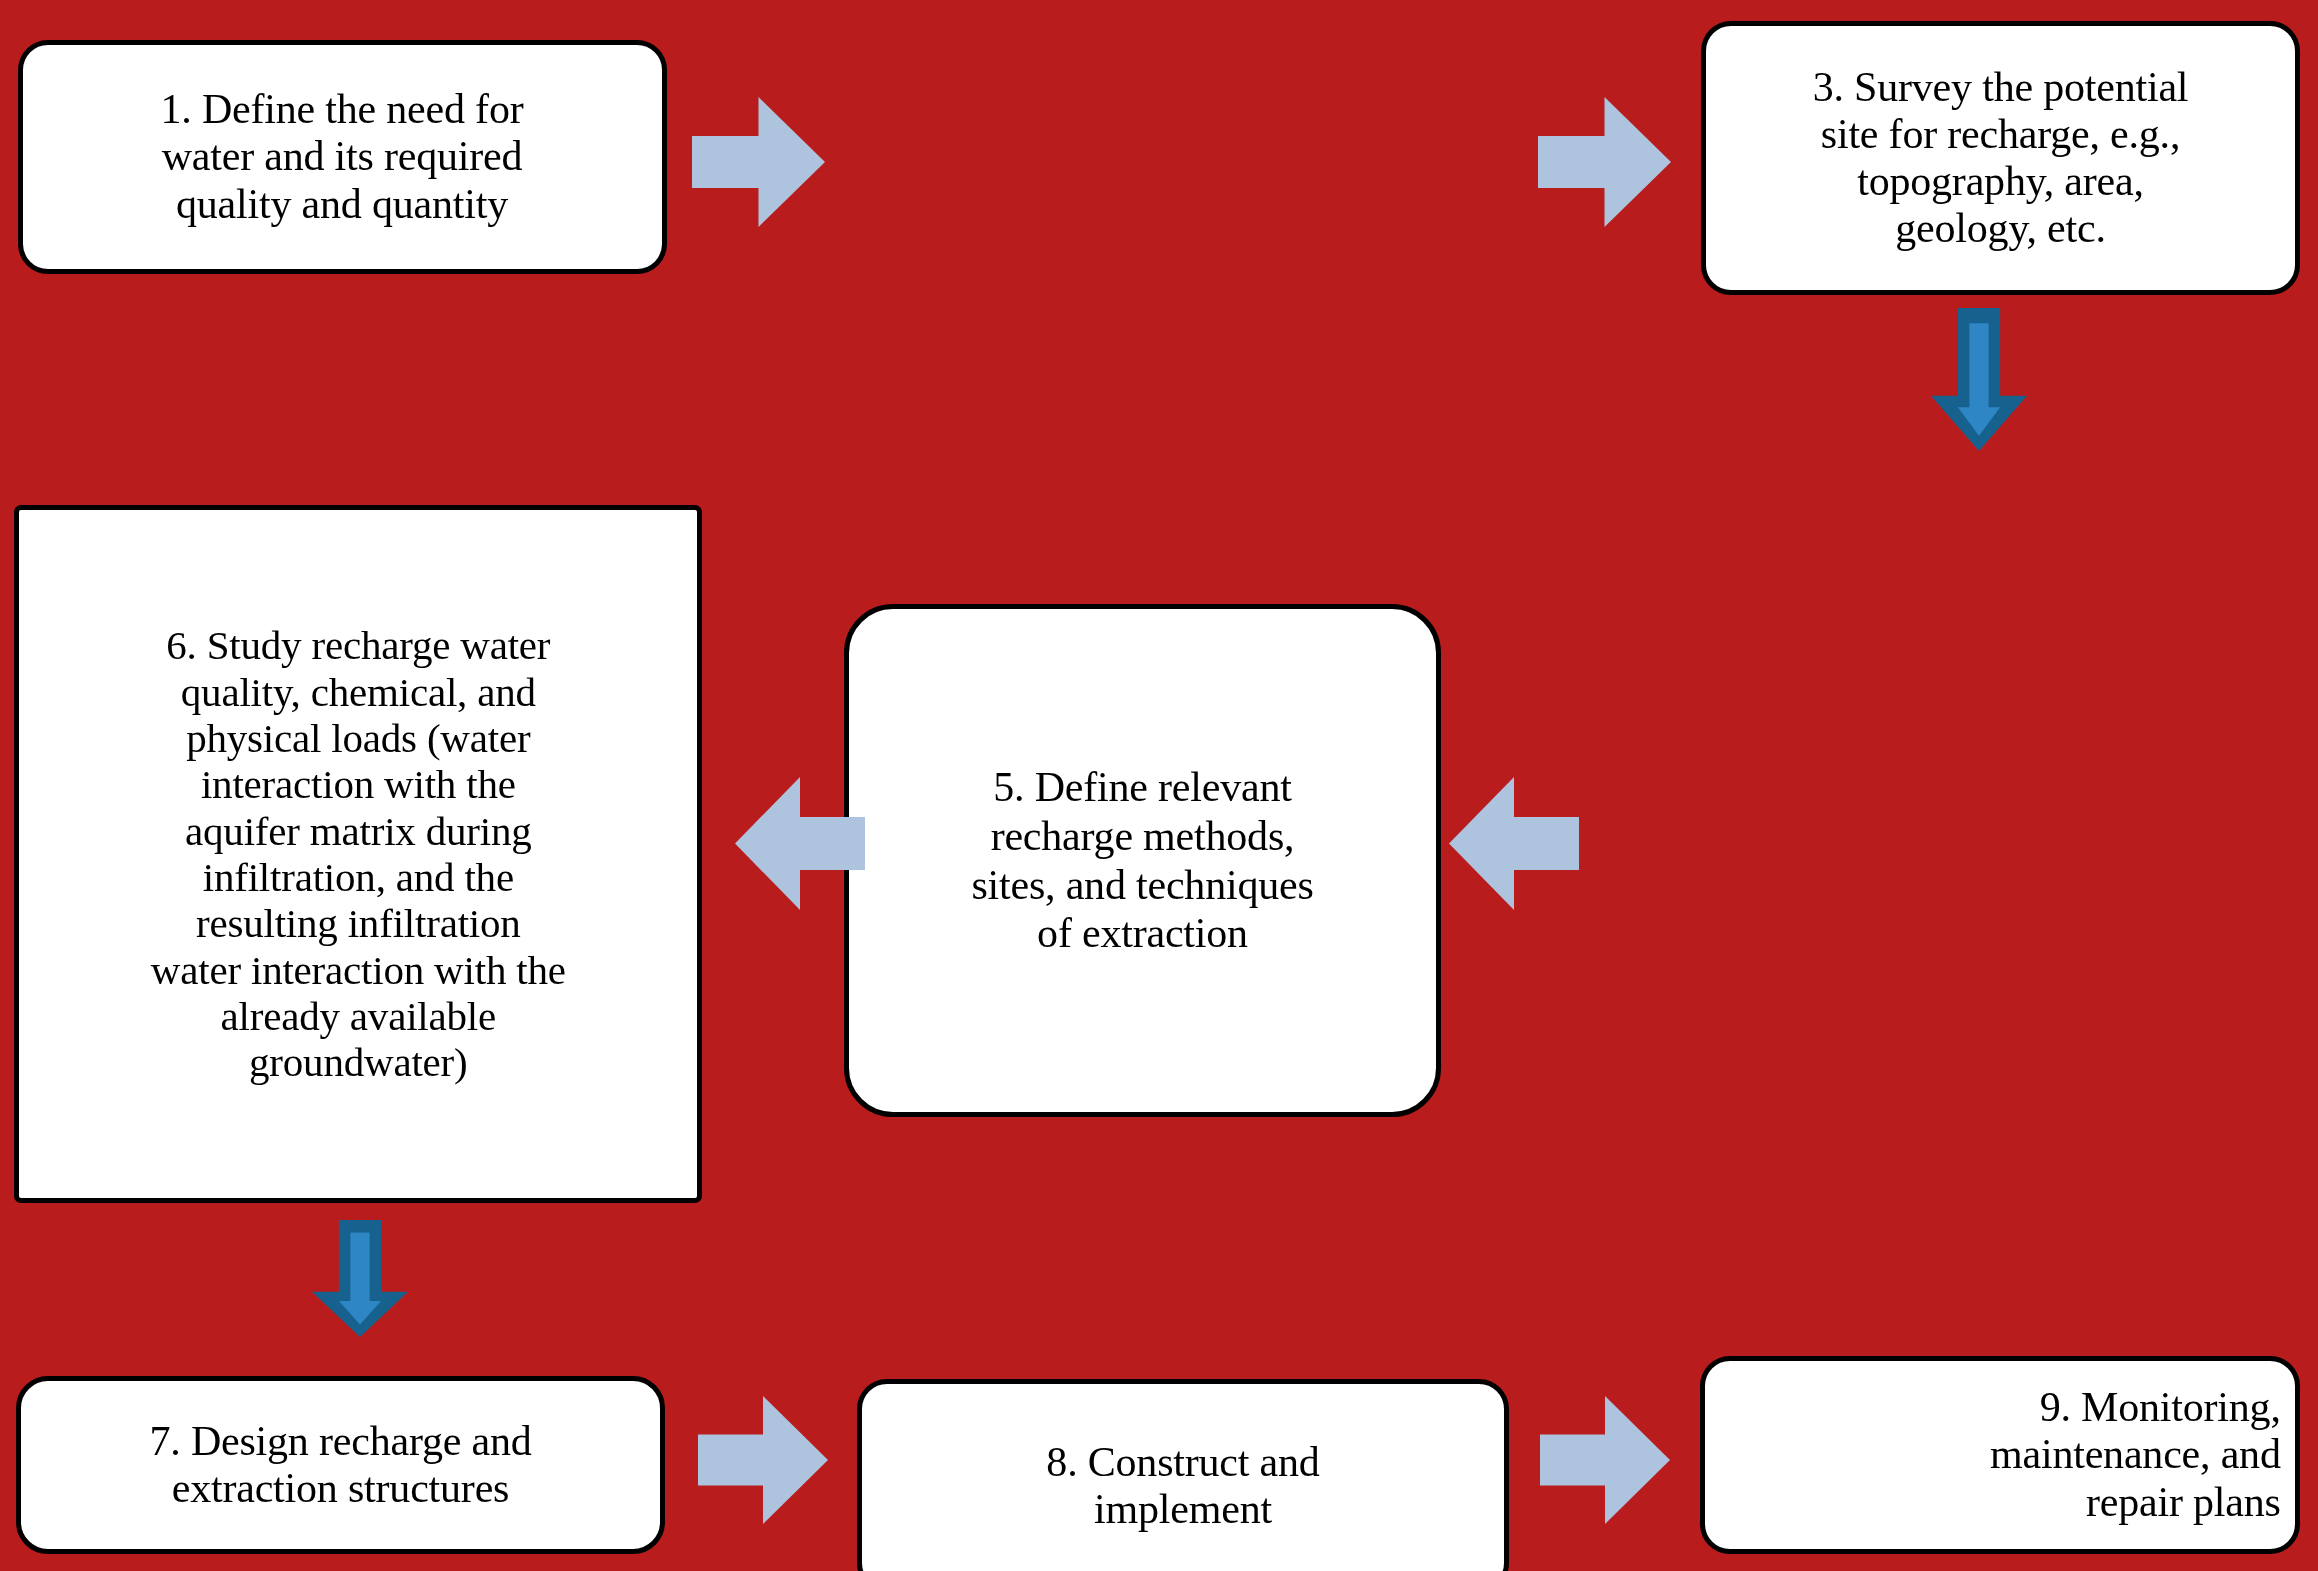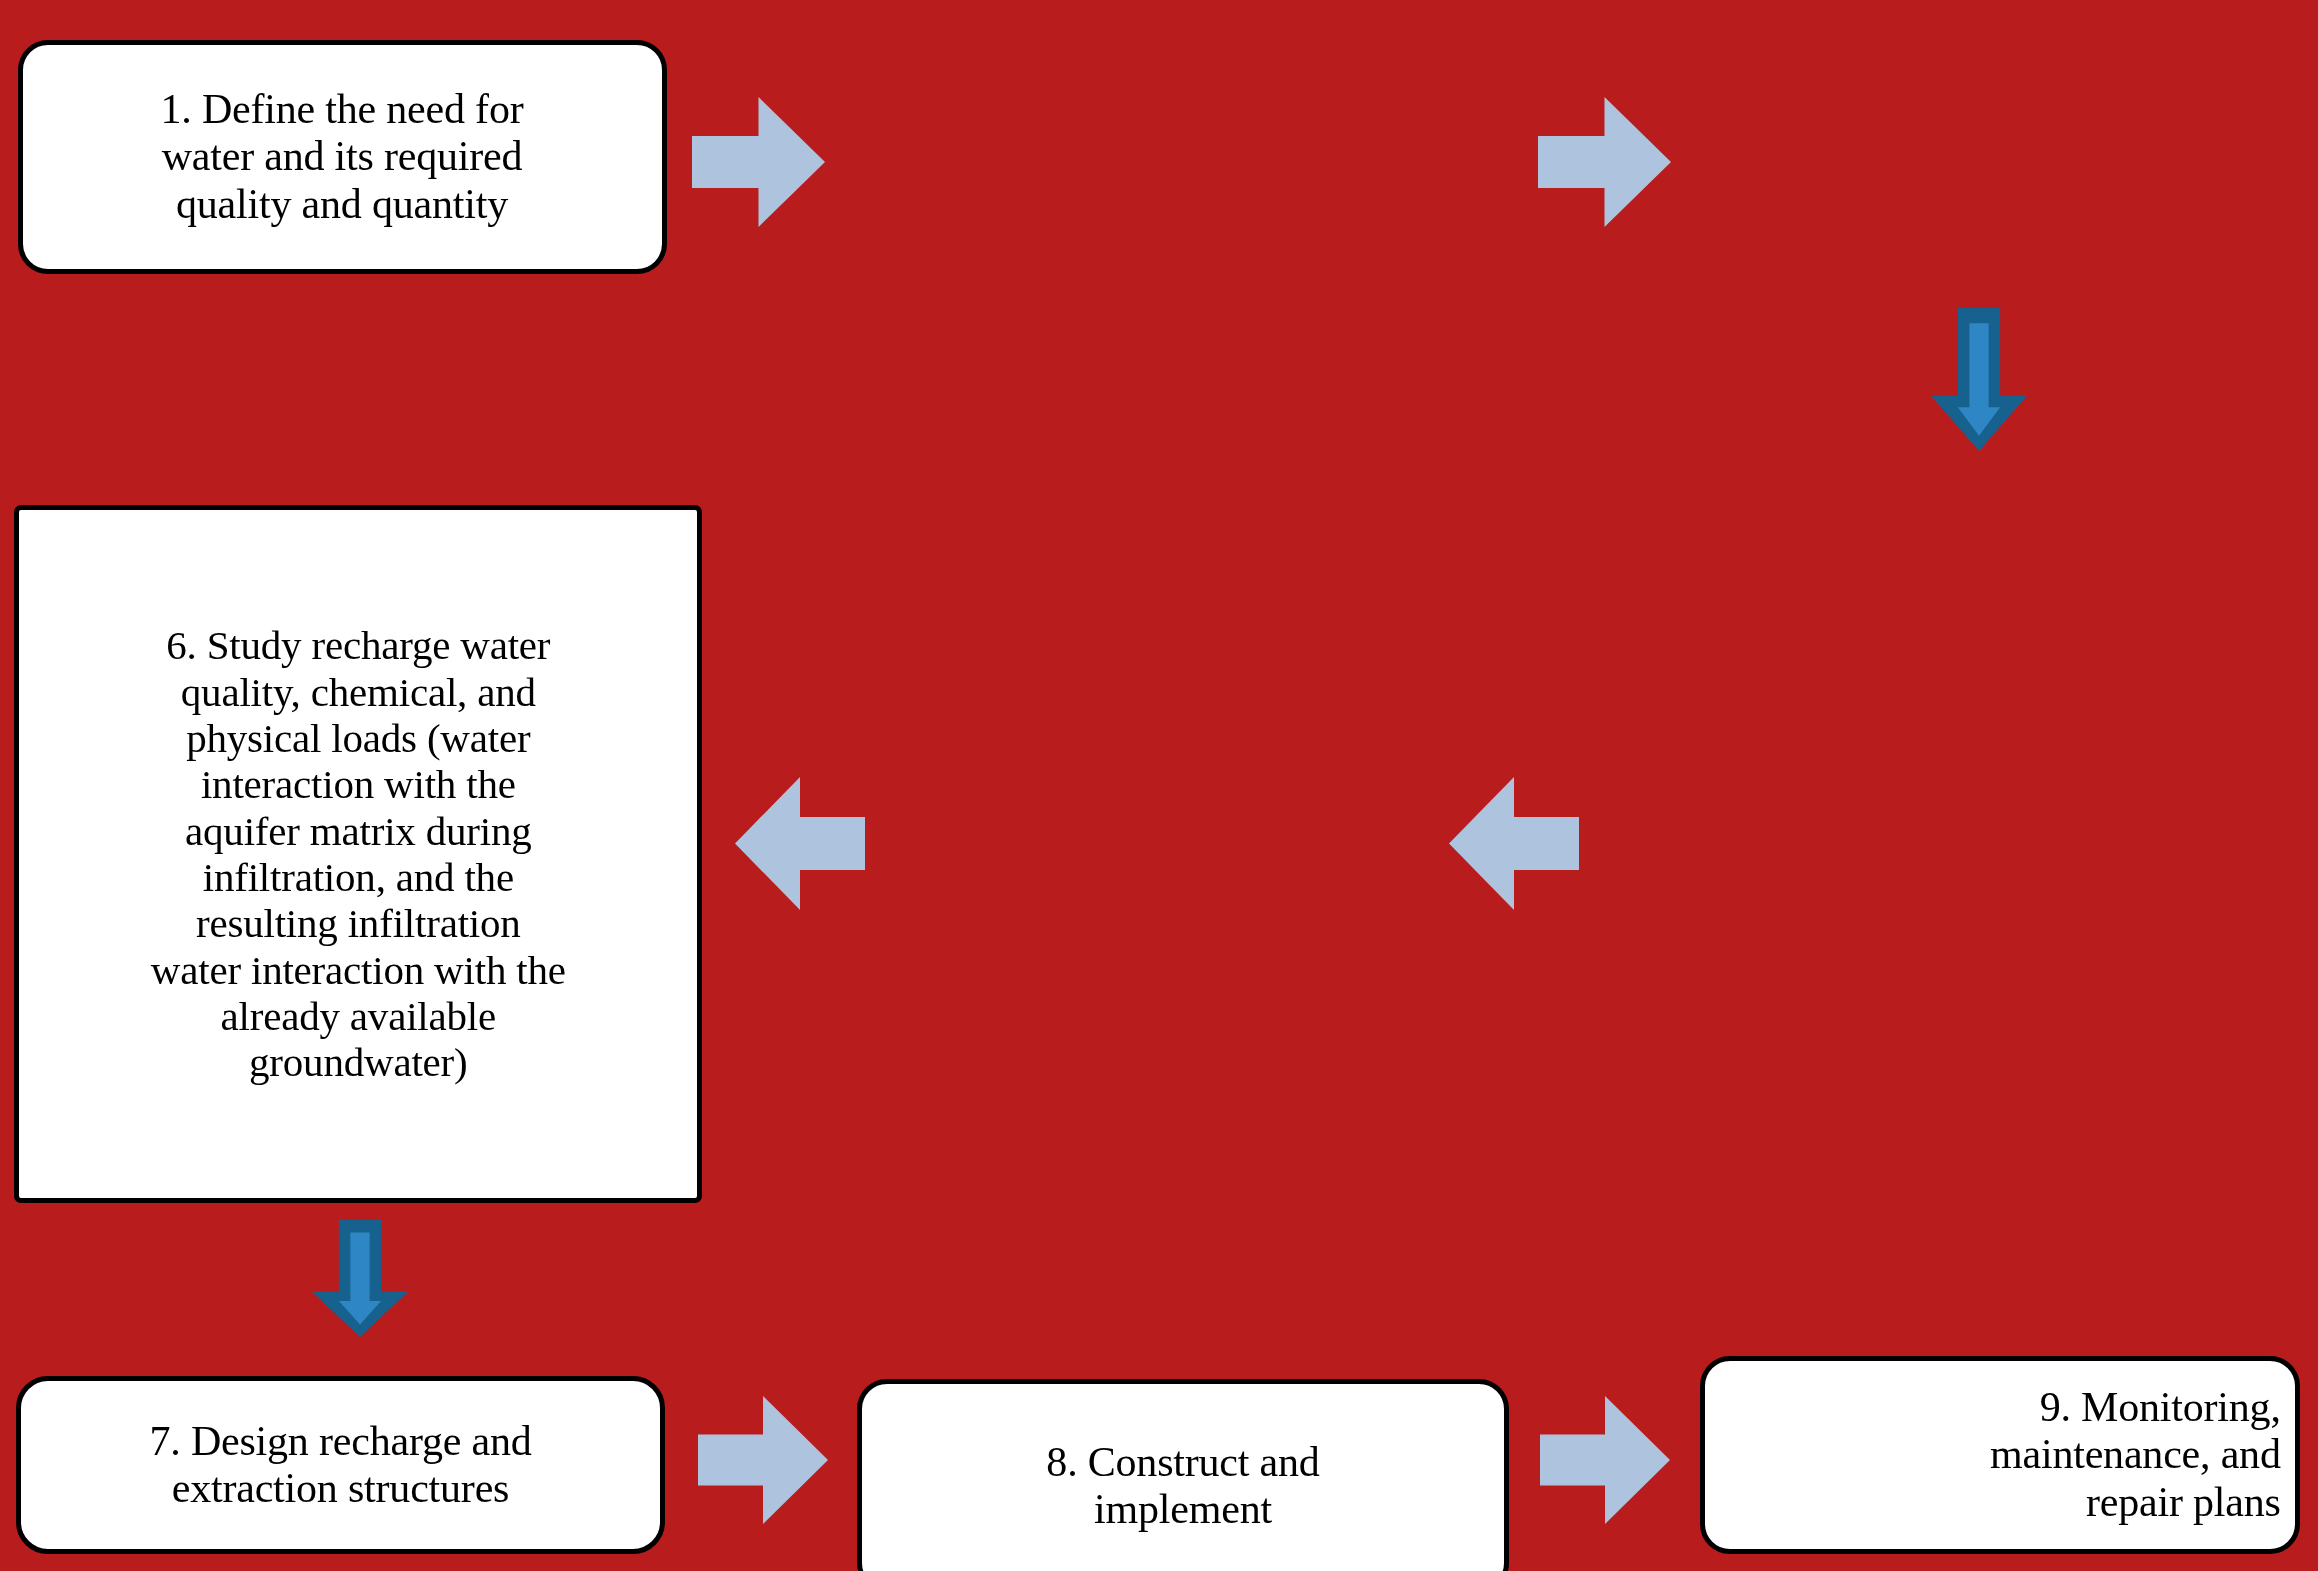--- a/index.html
+++ b/index.html
@@ -76,22 +76,34 @@
 
 <div id="canvas">
 
   <div class="node" id="node1">
     <span class="txt">1. Define the need for
 water and its required
 quality and quantity</span>
   </div>
 
 
+  <div class="node" id="node3">
+    <span class="txt">3. Survey the potential
+site for recharge, e.g.,
+topography, area,
+geology, etc.</span>
+  </div>
 
 
+  <div class="node" id="node5">
+    <span class="txt">5. Define relevant
+recharge methods,
+sites, and techniques
+of extraction</span>
+  </div>
 
   <div class="node" id="node6">
     <span class="txt">6. Study recharge water
 quality, chemical, and
 physical loads (water
 interaction with the
 aquifer matrix during
 infiltration, and the
 resulting infiltration
 water interaction with the

